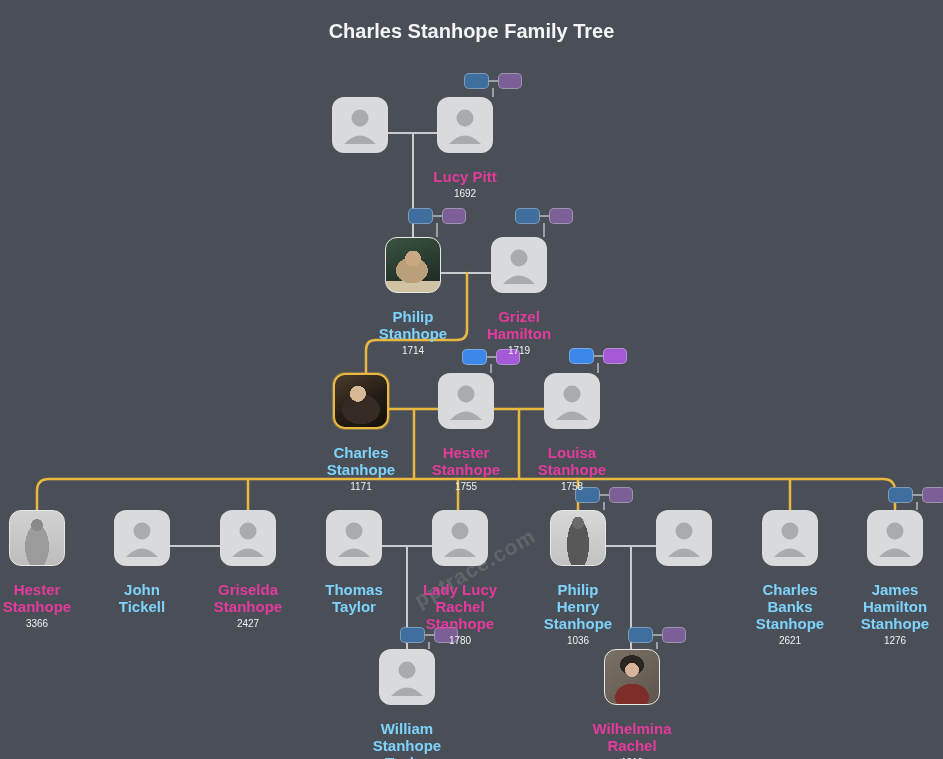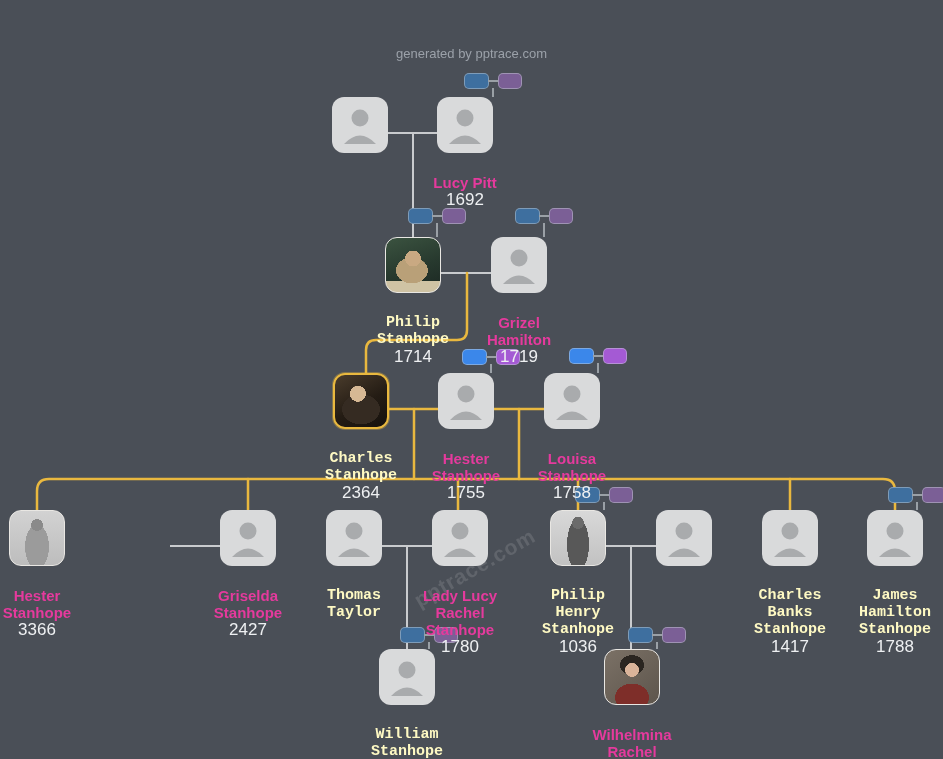--- a/index.html
+++ b/index.html
@@ -19,25 +19,25 @@
   
   .wm{position:absolute;left:416px;top:590px;transform:rotate(-30deg);transform-origin:0 50%;
     font-size:21px;font-weight:bold;letter-spacing:1px;color:rgba(255,255,255,0.12);white-space:nowrap;}
   
   .node{position:absolute;width:104px;display:flex;flex-direction:column;align-items:center;}
   .card{width:56px;height:56px;border-radius:12px;background:#d9dadb;box-sizing:border-box;
     position:relative;overflow:hidden;flex:0 0 auto;}
   .av{display:block;width:100%;height:100%;}
   .photo{border:1.5px solid #e9e7e3;}
   .hl{border:2.5px solid #eab93f;box-shadow:0 0 0 1px rgba(234,185,63,.35);}
-  .name{margin-top:21px;font-weight:bold;font-size:15px;line-height:17px;text-align:center;
+  .name{margin-top:15px;font-weight:bold;font-size:15px;line-height:17px;text-align:center;
     white-space:pre-line;}
-  .name.m{color:#fef9c3;font-family:Liberation Mono, monospace;}
+  .name.m{color:#7dd3fc;}
   .name.f{color:#e53a9d;}
-  .year{font-size:17px;line-height:17px;color:#eef0f2;text-align:center;}
+  .year{font-size:10px;line-height:17px;color:#eef0f2;text-align:center;}
   
   .photo-philip{background:
     radial-gradient(circle 8px at 50% 38%, #c9a982 99%, transparent 100%),
     radial-gradient(ellipse 16px 13px at 48% 60%, #b9a078 99%, transparent 100%),
     linear-gradient(0deg,#cfc3a4 0 11px, transparent 11px),
     linear-gradient(160deg,#3b5340 0%,#27392e 55%,#1b2722 100%);}
   .photo-charles{background:
     radial-gradient(circle 8px at 44% 36%, #d6b894 99%, transparent 100%),
     radial-gradient(ellipse 19px 15px at 50% 66%, #352b22 99%, transparent 100%),
     linear-gradient(150deg,#4a3c2c 0%,#241c14 55%,#15110d 100%);}
@@ -92,21 +92,21 @@
       <path d="M37,510 V491 Q37,479 49,479 H883 Q895,479 895,491 V510"></path>
       <path d="M248,479 V510"></path>
       <path d="M458,479 V510"></path>
       <path d="M578,479 V510"></path>
       <path d="M790,479 V510"></path>
     </g>
   </svg>
 
   <div class="wm">pptrace.com</div>
 
-  <div class="subtitle">generated by pptrace.com</div>
+  <div class="title">Charles Stanhope Family Tree</div>
 
   <div class="pair" style="left:464px;top:73px">
     <span class="b"></span>
     <span class="plink"></span>
     <span class="p"></span>
     <span class="pstem" style="height:9px"></span>
   </div>
   <div class="pair" style="left:408px;top:208px">
     <span class="b"></span>
     <span class="plink"></span>
@@ -190,21 +190,21 @@
     </div>
     <div class="name f">Grizel
 Hamilton</div>
     <div class="year">1719</div>
   </div>
 
   <div class="node" style="left:309px;top:373px">
     <div class="card photo-charles hl"></div>
     <div class="name m">Charles
 Stanhope</div>
-    <div class="year">2364</div>
+    <div class="year">1171</div>
   </div>
   <div class="node" style="left:414px;top:373px">
     <div class="card">
       <svg class="av" viewBox="0 0 56 56">
         <circle cx="28" cy="21" r="8.5" fill="#a9abad"></circle>
           <path d="M12,47 Q28,30 44,47 Z" fill="#a9abad"></path>
       </svg>
     </div>
     <div class="name f">Hester
 Stanhope</div>
@@ -220,20 +220,30 @@
     <div class="name f">Louisa
 Stanhope</div>
     <div class="year">1758</div>
   </div>
 
   <div class="node" style="left:-15px;top:510px">
     <div class="card photo photo-hester"></div>
     <div class="name f">Hester
 Stanhope</div>
     <div class="year">3366</div>
+  </div>
+  <div class="node" style="left:90px;top:510px">
+    <div class="card">
+      <svg class="av" viewBox="0 0 56 56">
+        <circle cx="28" cy="21" r="8.5" fill="#a9abad"></circle>
+          <path d="M12,47 Q28,30 44,47 Z" fill="#a9abad"></path>
+      </svg>
+    </div>
+    <div class="name m">John
+Tickell</div>
   </div>
   <div class="node" style="left:196px;top:510px">
     <div class="card">
       <svg class="av" viewBox="0 0 56 56">
         <circle cx="28" cy="21" r="8.5" fill="#a9abad"></circle>
           <path d="M12,47 Q28,30 44,47 Z" fill="#a9abad"></path>
       </svg>
     </div>
     <div class="name f">Griselda
 Stanhope</div>
@@ -279,33 +289,33 @@
   <div class="node" style="left:738px;top:510px">
     <div class="card">
       <svg class="av" viewBox="0 0 56 56">
         <circle cx="28" cy="21" r="8.5" fill="#a9abad"></circle>
           <path d="M12,47 Q28,30 44,47 Z" fill="#a9abad"></path>
       </svg>
     </div>
     <div class="name m">Charles
 Banks
 Stanhope</div>
-    <div class="year">1417</div>
+    <div class="year">2621</div>
   </div>
   <div class="node" style="left:843px;top:510px">
     <div class="card">
       <svg class="av" viewBox="0 0 56 56">
         <circle cx="28" cy="21" r="8.5" fill="#a9abad"></circle>
           <path d="M12,47 Q28,30 44,47 Z" fill="#a9abad"></path>
       </svg>
     </div>
     <div class="name m">James
 Hamilton
 Stanhope</div>
-    <div class="year">1788</div>
+    <div class="year">1276</div>
   </div>
 
   <div class="node" style="left:355px;top:649px">
     <div class="card">
       <svg class="av" viewBox="0 0 56 56">
         <circle cx="28" cy="21" r="8.5" fill="#a9abad"></circle>
           <path d="M12,47 Q28,30 44,47 Z" fill="#a9abad"></path>
       </svg>
     </div>
     <div class="name m">William

